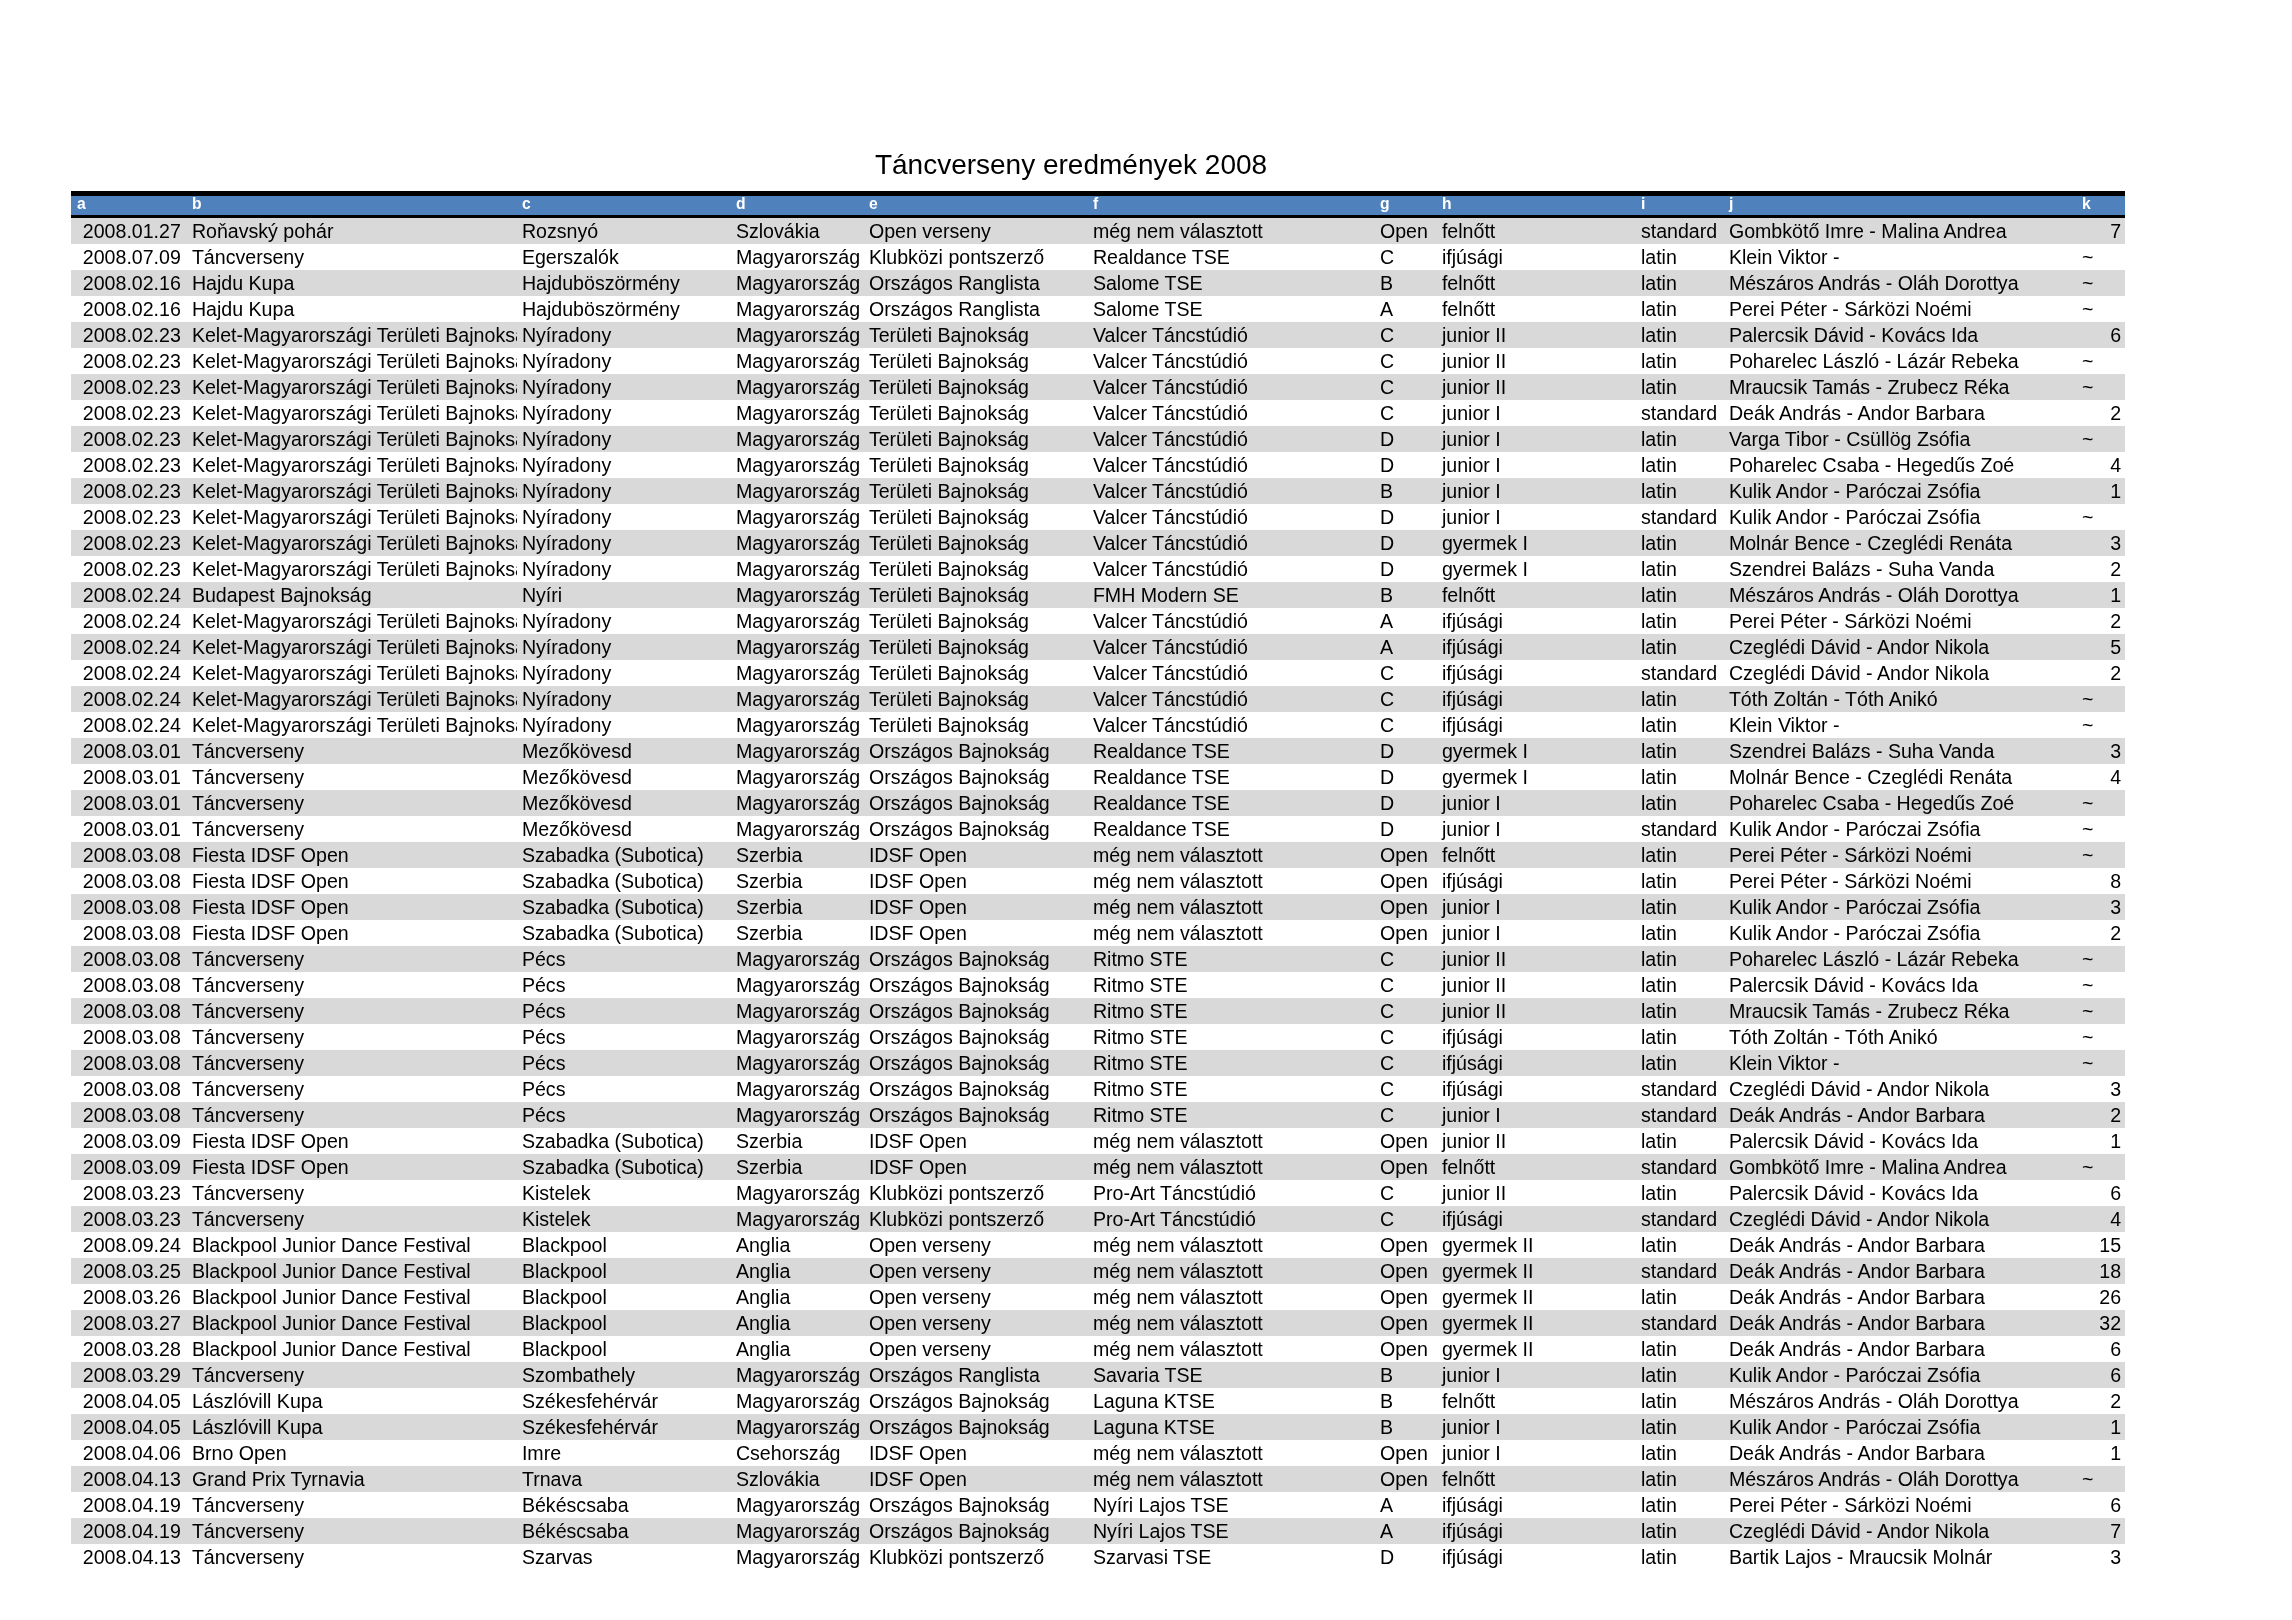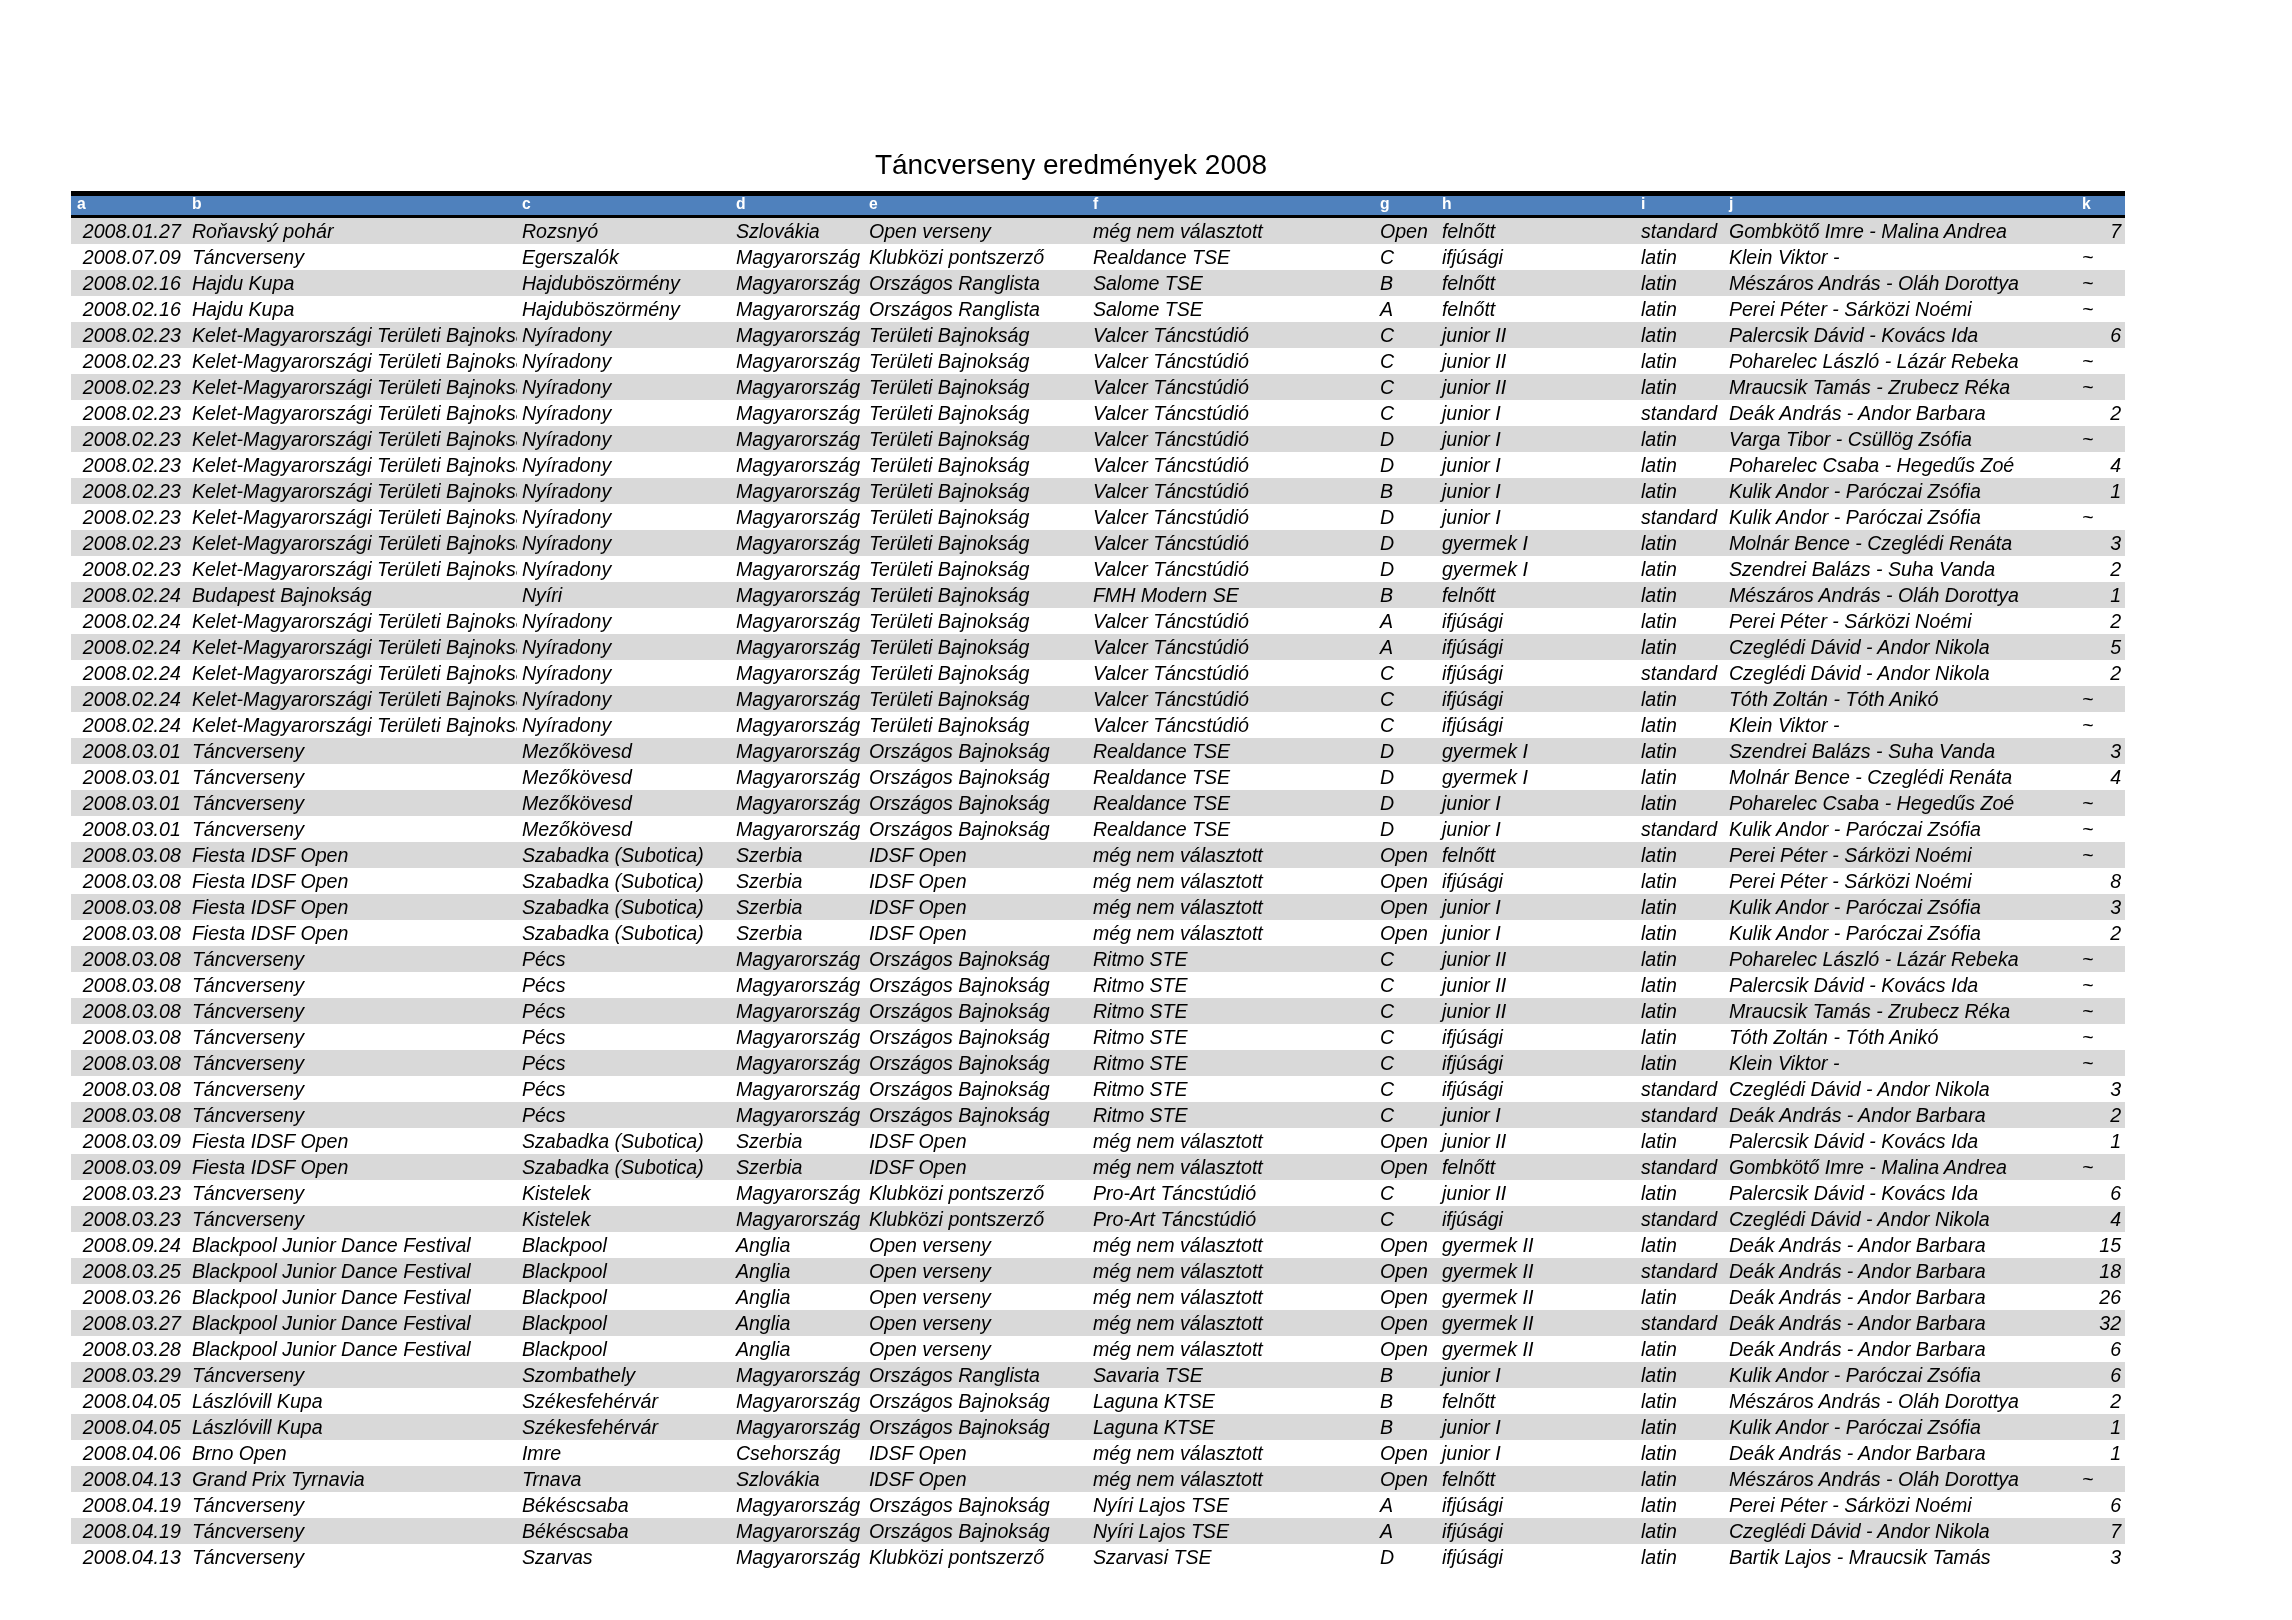--- a/index.html
+++ b/index.html
@@ -16,21 +16,21 @@
   .sheet{position:absolute;left:71px;top:191px;width:2054px;}
   .header-row{
     box-sizing:border-box;display:flex;height:26.5px;
     border-top:5.9px solid #000;border-bottom:3.9px solid #000;
     background:#4F81BD;overflow:hidden;
   }
   .header-row .cell{
     color:#fff;font-weight:bold;font-size:15.7px;line-height:16.7px;height:16.7px;
   }
   .tbody{width:2054px;}
-  .row{display:flex;height:26px;line-height:26px;background:#ffffff;font-style:italic;}
+  .row{display:flex;height:26px;line-height:26px;background:#ffffff;}
   .row.alt{background:#D9D9D9;}
   .cell{
     box-sizing:border-box;flex:none;overflow:hidden;white-space:nowrap;
     font-size:19.6px;padding-left:4.9px;
   }
   .col-a{width:116px;}
   .col-b{width:330px;}
   .col-c{width:214px;}
   .col-d{width:133px;}
   .col-e{width:224px;}
@@ -730,18 +730,18 @@
       <div class="row">
         <span class="cell col-a">2008.04.13</span>
         <span class="cell col-b">Táncverseny</span>
         <span class="cell col-c">Szarvas</span>
         <span class="cell col-d">Magyarország</span>
         <span class="cell col-e">Klubközi pontszerző</span>
         <span class="cell col-f">Szarvasi TSE</span>
         <span class="cell col-g">D</span>
         <span class="cell col-h">ifjúsági</span>
         <span class="cell col-i">latin</span>
-        <span class="cell col-j">Bartik Lajos - Mraucsik Tamás</span>
+        <span class="cell col-j">Bartik Lajos - Mraucsik Molnár</span>
         <span class="cell col-k k-num">3</span>
       </div>
     </div>
 </div>
 
 
 </body></html>

